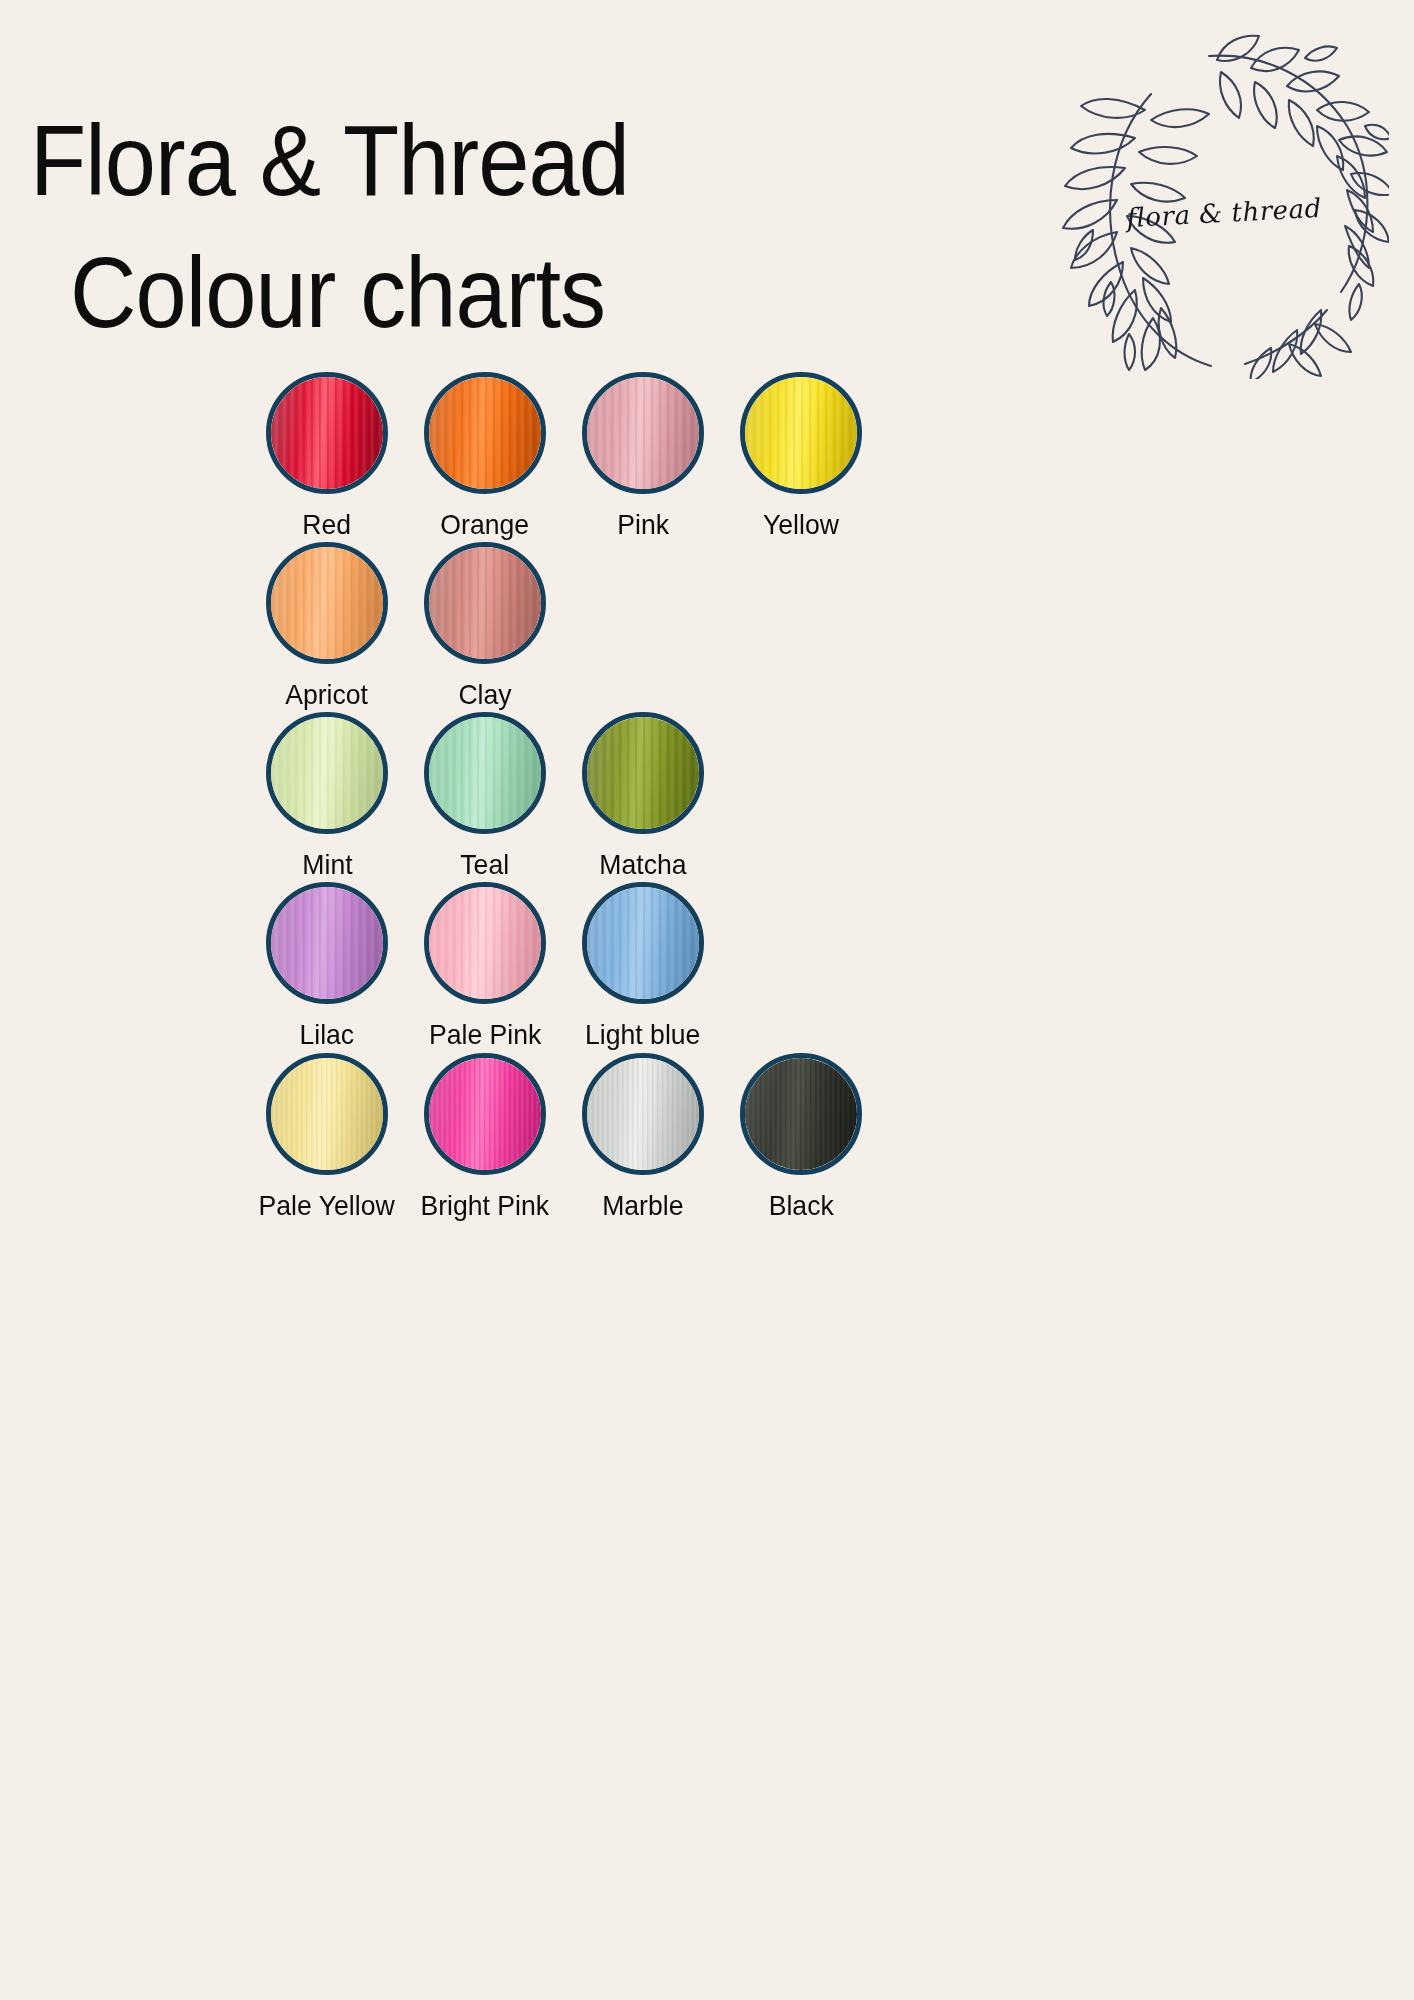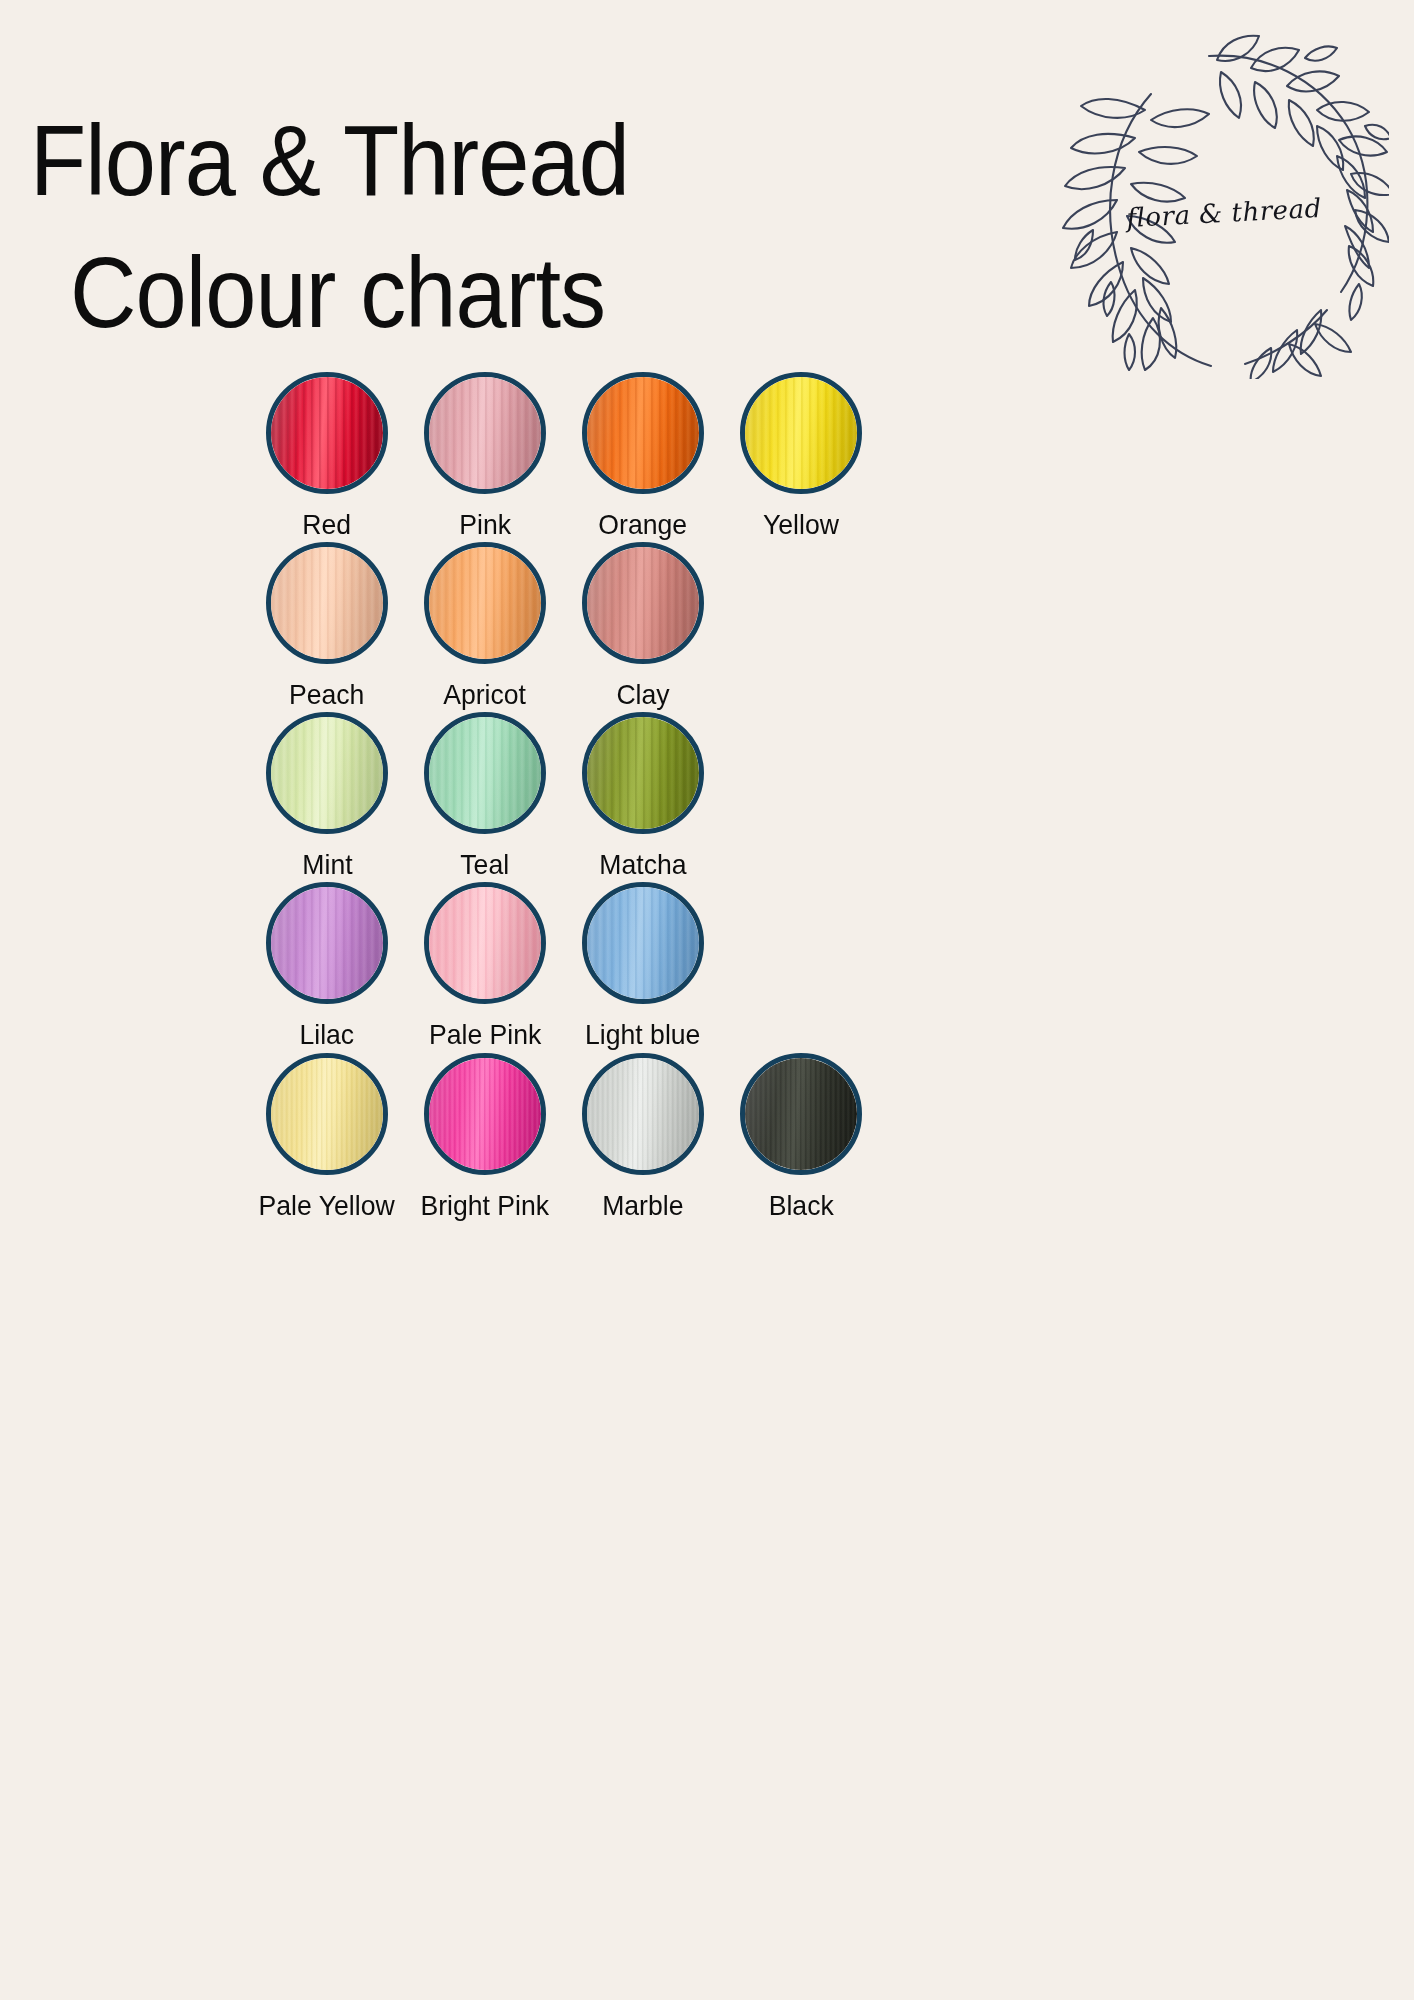--- a/index.html
+++ b/index.html
@@ -203,54 +203,46 @@
       <div class="cell">
         <div class="swatch" style="border-color: rgb(20, 64, 92);">
           <div class="fill" style="background: linear-gradient(95deg, rgb(156, 7, 32) 0%, rgb(224, 10, 46) 28%, rgb(255, 93, 114) 46%, rgb(224, 10, 46) 68%, rgb(156, 7, 32) 100%);"></div>
           <div class="ribs" style="background: repeating-linear-gradient(90deg, rgb(156, 7, 32) 0px, rgb(156, 7, 32) 1.2px, rgba(255, 255, 255, 0) 2.8px, rgb(255, 93, 114) 4.96px, rgba(255, 255, 255, 0) 8px);"></div>
           <div class="sheen"></div>
         </div>
         <div class="label">Red</div>
       </div>
       <div class="cell">
         <div class="swatch" style="border-color: rgb(20, 64, 92);">
+          <div class="fill" style="background: linear-gradient(95deg, rgb(201, 78, 5) 0%, rgb(242, 106, 18) 28%, rgb(255, 148, 69) 46%, rgb(242, 106, 18) 68%, rgb(201, 78, 5) 100%);"></div>
+          <div class="ribs" style="background: repeating-linear-gradient(90deg, rgb(201, 78, 5) 0px, rgb(201, 78, 5) 1.2px, rgba(255, 255, 255, 0) 2.8px, rgb(255, 148, 69) 4.96px, rgba(255, 255, 255, 0) 8px);"></div>
+          <div class="sheen"></div>
+        </div>
+        <div class="label">Orange</div>
+      </div>
+      <div class="cell">
+        <div class="swatch" style="border-color: rgb(20, 64, 92);">
           <div class="fill" style="background: linear-gradient(95deg, rgb(197, 128, 137) 0%, rgb(225, 160, 168) 28%, rgb(243, 196, 202) 46%, rgb(225, 160, 168) 68%, rgb(197, 128, 137) 100%);"></div>
           <div class="ribs" style="background: repeating-linear-gradient(90deg, rgb(197, 128, 137) 0px, rgb(197, 128, 137) 1.2px, rgba(255, 255, 255, 0) 2.8px, rgb(243, 196, 202) 4.96px, rgba(255, 255, 255, 0) 8px);"></div>
           <div class="sheen"></div>
         </div>
         <div class="label">Pink</div>
       </div>
       <div class="cell">
         <div class="swatch" style="border-color: rgb(20, 64, 92);">
-          <div class="fill" style="background: linear-gradient(95deg, rgb(201, 78, 5) 0%, rgb(242, 106, 18) 28%, rgb(255, 148, 69) 46%, rgb(242, 106, 18) 68%, rgb(201, 78, 5) 100%);"></div>
-          <div class="ribs" style="background: repeating-linear-gradient(90deg, rgb(201, 78, 5) 0px, rgb(201, 78, 5) 1.2px, rgba(255, 255, 255, 0) 2.8px, rgb(255, 148, 69) 4.96px, rgba(255, 255, 255, 0) 8px);"></div>
-          <div class="sheen"></div>
-        </div>
-        <div class="label">Orange</div>
-      </div>
-      <div class="cell">
-        <div class="swatch" style="border-color: rgb(20, 64, 92);">
           <div class="fill" style="background: linear-gradient(95deg, rgb(217, 189, 0) 0%, rgb(245, 221, 28) 28%, rgb(253, 240, 95) 46%, rgb(245, 221, 28) 68%, rgb(217, 189, 0) 100%);"></div>
           <div class="ribs" style="background: repeating-linear-gradient(90deg, rgb(217, 189, 0) 0px, rgb(217, 189, 0) 1.2px, rgba(255, 255, 255, 0) 2.8px, rgb(253, 240, 95) 4.96px, rgba(255, 255, 255, 0) 8px);"></div>
           <div class="sheen"></div>
         </div>
         <div class="label">Yellow</div>
       </div>
     </div>
     <div class="row">
       <div class="cell">
         <div class="swatch" style="border-color: rgb(20, 64, 92);">
-          <div class="fill" style="background: linear-gradient(95deg, rgb(224, 169, 138) 0%, rgb(244, 195, 164) 28%, rgb(255, 220, 196) 46%, rgb(244, 195, 164) 68%, rgb(224, 169, 138) 100%);"></div>
-          <div class="ribs" style="background: repeating-linear-gradient(90deg, rgb(224, 169, 138) 0px, rgb(224, 169, 138) 1.2px, rgba(255, 255, 255, 0) 2.8px, rgb(255, 220, 196) 4.96px, rgba(255, 255, 255, 0) 8px);"></div>
-          <div class="sheen"></div>
-        </div>
-        <div class="label">Peach</div>
-      </div>
-      <div class="cell">
-        <div class="swatch" style="border-color: rgb(20, 64, 92);">
           <div class="fill" style="background: linear-gradient(95deg, rgb(224, 138, 69) 0%, rgb(248, 165, 96) 28%, rgb(255, 195, 145) 46%, rgb(248, 165, 96) 68%, rgb(224, 138, 69) 100%);"></div>
           <div class="ribs" style="background: repeating-linear-gradient(90deg, rgb(224, 138, 69) 0px, rgb(224, 138, 69) 1.2px, rgba(255, 255, 255, 0) 2.8px, rgb(255, 195, 145) 4.96px, rgba(255, 255, 255, 0) 8px);"></div>
           <div class="sheen"></div>
         </div>
         <div class="label">Apricot</div>
       </div>
       <div class="cell">
         <div class="swatch" style="border-color: rgb(20, 64, 92);">
           <div class="fill" style="background: linear-gradient(95deg, rgb(176, 106, 99) 0%, rgb(207, 129, 121) 28%, rgb(232, 163, 156) 46%, rgb(207, 129, 121) 68%, rgb(176, 106, 99) 100%);"></div>
           <div class="ribs" style="background: repeating-linear-gradient(90deg, rgb(176, 106, 99) 0px, rgb(176, 106, 99) 1.2px, rgba(255, 255, 255, 0) 2.8px, rgb(232, 163, 156) 4.96px, rgba(255, 255, 255, 0) 8px);"></div>

